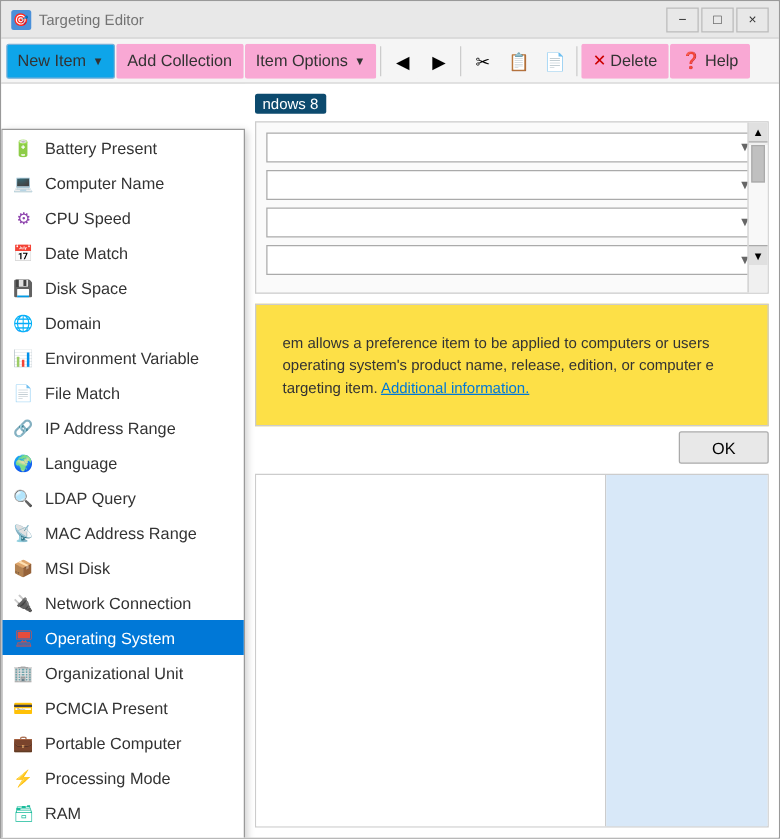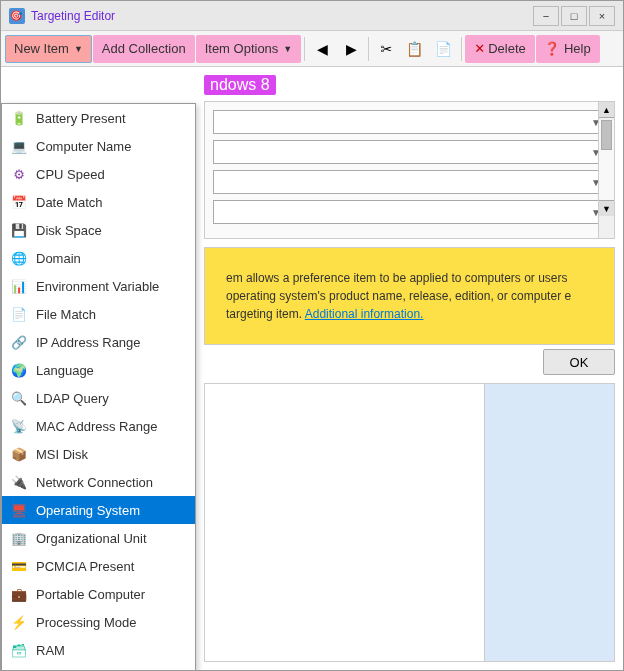--- a/index.html
+++ b/index.html
@@ -41,21 +41,21 @@
       background: #4a90d9;
       border-radius: 2px;
       display: flex;
       align-items: center;
       justify-content: center;
       color: white;
       font-size: 10px;
     }
     .title-text {
       font-size: 12px;
-      color: #6d28d9;
+      color: #737373;
     }
     .title-controls {
       display: flex;
       gap: 2px;
     }
     .title-btn {
       width: 26px;
       height: 20px;
       background: #e8e8e8;
       border: 1px solid #bbb;
@@ -83,21 +83,21 @@
       border: 1px solid transparent;
       cursor: pointer;
       display: flex;
       align-items: center;
       gap: 3px;
       font-size: 13px;
       color: #333;
       border-radius: 2px;
       white-space: nowrap;
     }
-    .toolbar-btn.active { background: #fca5a5; border-color: #7ab0d8; }
+    .toolbar-btn.active { background: #0ea5e9; border-color: #7ab0d8; }
     .toolbar-sep {
       width: 1px;
       height: 24px;
       background: #ccc;
       margin: 0 2px;
     }
     .toolbar-icon-btn {
       width: 28px;
       height: 28px;
       background: #f5f5f5;
@@ -164,23 +164,23 @@
       padding: 8px;
       background: white;
     }
     .panel-row {
       display: flex;
       align-items: center;
       margin-bottom: 6px;
       gap: 6px;
     }
     .windows-badge {
-      background: #d946ef;
+      background: #0c4a6e;
       color: white;
-      font-size: 16px;
+      font-size: 12px;
       padding: 1px 6px;
       border-radius: 2px;
       text-align: center;
     }
     .select-row {
       display: flex;
       align-items: center;
       margin-bottom: 6px;
       gap: 6px;
     }

